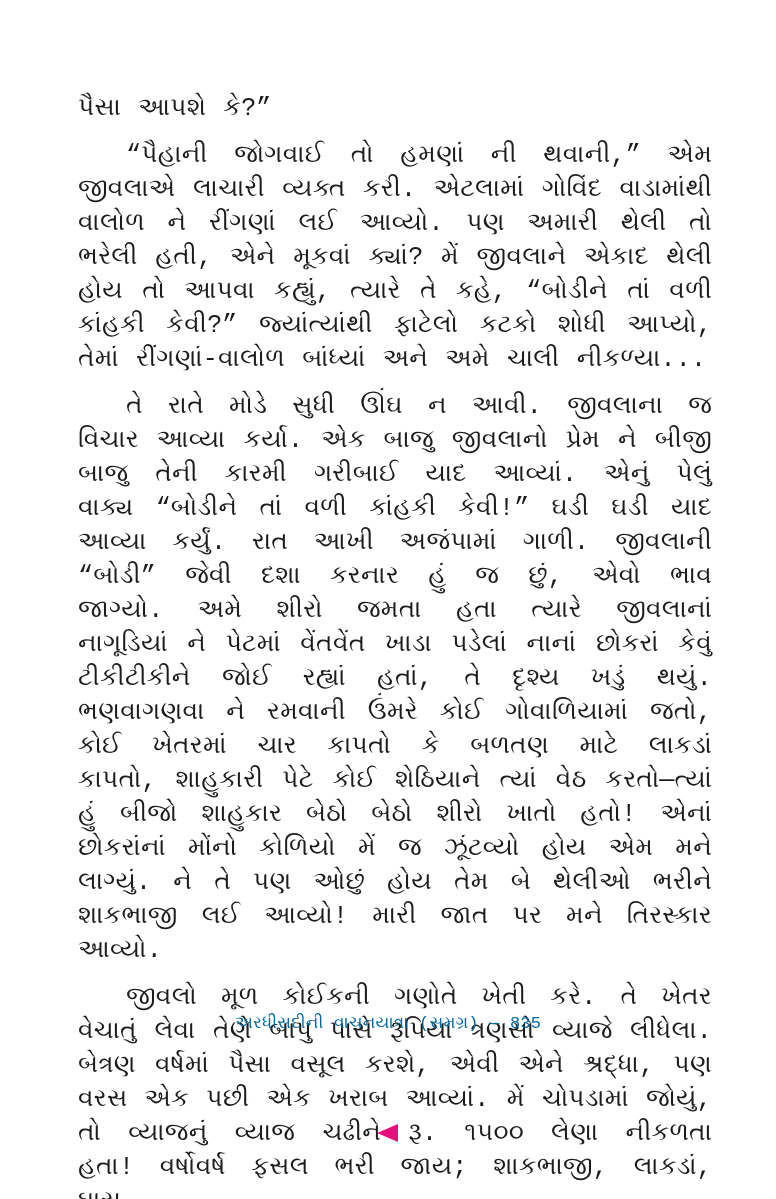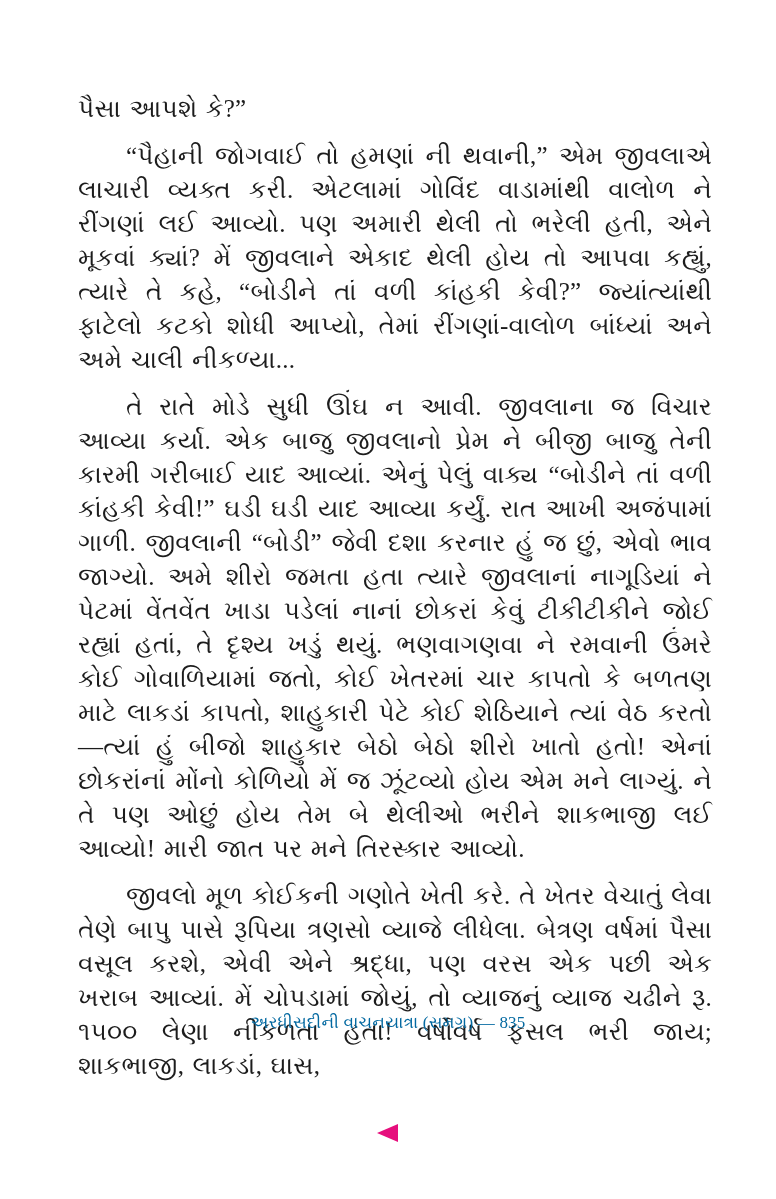--- a/index.html
+++ b/index.html
@@ -13,20 +13,21 @@
     position: relative;
     overflow: hidden;
     font-family: "Liberation Serif", "DejaVu Serif", serif;
   }
   .page {
     position: absolute;
     top: 0; left: 0;
     width: 664px;
     height: 1199px;
     background: #ffffff;
+    font-family: Liberation Mono, monospace;
   }
   .text-block {
     position: absolute;
     top: 92px;
     left: 78px;
     width: 634px;
     color: #1c1c1c;
   }
   .text-block p {
     margin: 0 0 13px 0;

